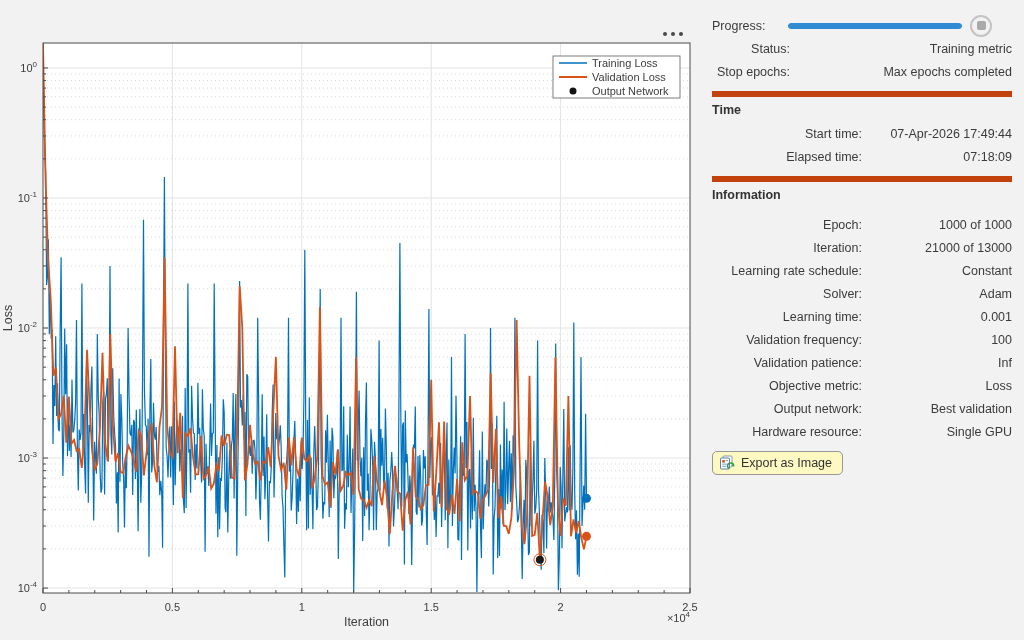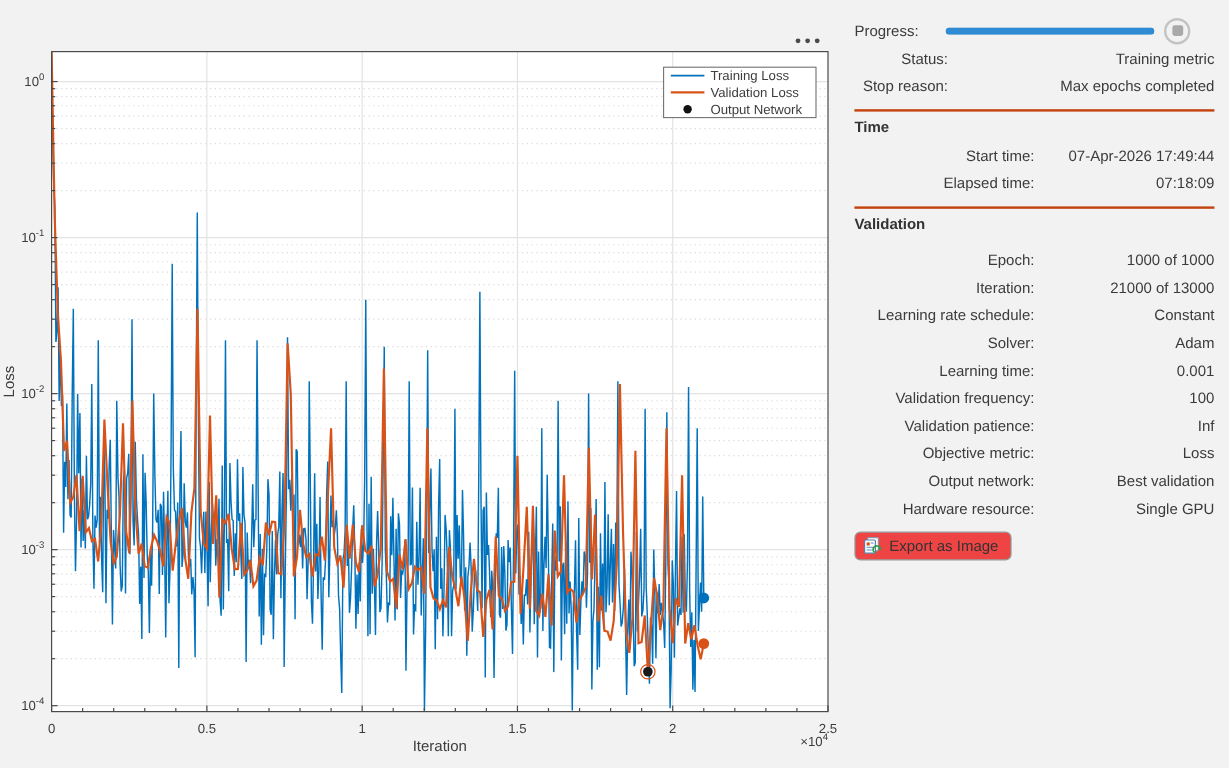--- a/index.html
+++ b/index.html
@@ -27,27 +27,27 @@
   #progress-bar{width:174px;height:6px;border-radius:3px;background:#d9d9d9;overflow:hidden;flex:none;}
   #progress-fill{height:100%;background:#2e8bd4;border-radius:3px;}
   #stop-button{
     margin-left:8px;width:22px;height:22px;border-radius:50%;
     border:2px solid #c3c3c3;background:transparent;display:flex;
     align-items:center;justify-content:center;padding:0;cursor:default;flex:none;
   }
   #stop-button .sq{width:9px;height:9px;border-radius:2px;background:#a9a9a9;}
   .kv{display:grid;grid-template-columns:78px 1fr;height:23px;align-items:center;text-align:right;}
   .kv.wide{grid-template-columns:150px 1fr;}
-  .sect{border-top:2px solid #c2410c;margin-top:8px;padding-top:2px;}
+  .sect{border-top:6px solid #c2410c;margin-top:8px;padding-top:2px;}
   .hdr{font-weight:bold;height:23px;line-height:23px;color:#333;}
   .gap6{margin-top:6px;}
   #export-button{
     margin-top:8px;display:inline-flex;align-items:center;gap:6px;
     height:24px;padding:0 10px 0 6px;border:1px solid #979797;border-radius:5px;
-    background:#ef4444;font-family:inherit;font-size:12.5px;color:#333;cursor:pointer;
+    background:#fef9c3;font-family:inherit;font-size:12.5px;color:#333;cursor:pointer;
   }
 </style>
 </head>
 <body>
 
 <div id="chart-wrap">
   <svg id="chart" width="700" height="640">
       <rect x="43" y="43" width="647" height="550" fill="#ffffff"></rect>
       <defs>
         <clipPath id="pc">
@@ -214,38 +214,38 @@
     <button id="stop-button">
       <span class="sq"></span>
     </button>
   </div>
 
   <div class="kv">
     <span>Status:</span>
     <span>Training metric</span>
   </div>
   <div class="kv">
-    <span>Stop reason:</span>
+    <span>Stop epochs:</span>
     <span>Max epochs completed</span>
   </div>
 
   <div class="sect">
     <div class="hdr">Time</div>
     <div class="kv wide">
       <span>Start time:</span>
       <span>07-Apr-2026 17:49:44</span>
     </div>
     <div class="kv wide">
       <span>Elapsed time:</span>
       <span>07:18:09</span>
     </div>
   </div>
 
   <div class="sect">
-    <div class="hdr">Validation</div>
+    <div class="hdr">Information</div>
     <div class="gap6"></div>
     <div class="kv wide">
       <span>Epoch:</span>
       <span>1000 of 1000</span>
     </div>
     <div class="kv wide">
       <span>Iteration:</span>
       <span>21000 of 13000</span>
     </div>
     <div class="kv wide">

